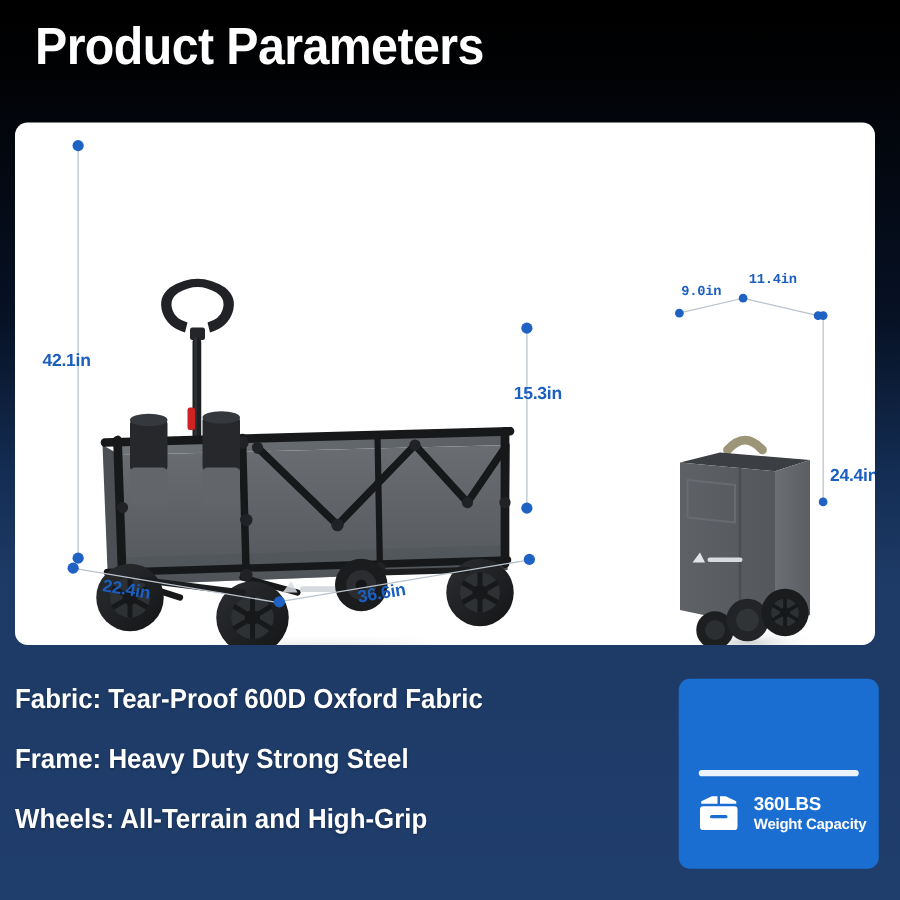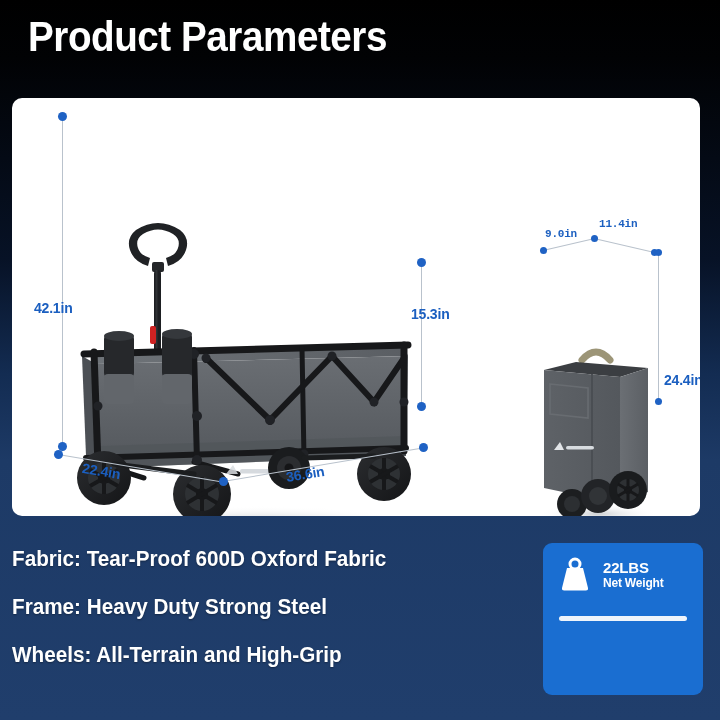--- a/index.html
+++ b/index.html
@@ -200,21 +200,21 @@
         <g stroke="#1b1d1f" stroke-width="5" stroke-linecap="round">
           <path d="M40 258 L120 268"></path>
           <path d="M230 252 L300 250"></path>
         </g>
       </svg>
     </div>
 
     <div class="dim-line v" style="left:50px;top:18px;height:330px;"></div>
     <div class="dot" style="left:46px;top:14px;"></div>
     <div class="dot" style="left:46px;top:344px;"></div>
-    <div class="dim-label" style="left:22px;top:182px;margin-top:20px;">42.1in</div>
+    <div class="dim-label" style="left:22px;top:182px;">42.1in</div>
 
     <div class="dim-line v" style="left:409px;top:164px;height:144px;"></div>
     <div class="dot" style="left:405px;top:160px;"></div>
     <div class="dot" style="left:405px;top:304px;"></div>
     <div class="dim-label" style="left:399px;top:208px;">15.3in</div>
 
     <div class="dim-line h" style="left:46px;top:356px;width:168px;transform:rotate(9.5deg);transform-origin:left center;"></div>
     <div class="dim-line h" style="left:211px;top:383px;width:204px;transform:rotate(-9.5deg);transform-origin:left center;"></div>
     <div class="dot" style="left:42px;top:352px;"></div>
     <div class="dot" style="left:207px;top:379px;"></div>
@@ -292,31 +292,32 @@
   </div>
 
   <div class="specs">
     <div class="spec">Fabric: Tear-Proof 600D Oxford Fabric</div>
     <div class="spec">Frame: Heavy Duty Strong Steel</div>
     <div class="spec">Wheels: All-Terrain and High-Grip</div>
   </div>
 
   <div class="card">
 
-    <div class="stat" style="left:10px;top:14px;">
+
+    <div class="divider"></div>
+
+    <div class="stat" style="left:10px;top:92px;">
       <div class="ico">
-        <svg width="36" height="36" viewBox="0 0 36 36">
-          <circle cx="18" cy="7" r="5" fill="none" stroke="#fff" stroke-width="3"></circle>
-          <circle cx="18" cy="7" r="2" fill="#1a6ed1"></circle>
-          <path d="M10 11 h16 l5 20 q0.4 2.5 -2.2 2.5 h-21.6 q-2.6 0 -2.2 -2.5 z" fill="#fff"></path>
+        <svg width="36" height="32" viewBox="0 0 36 32">
+          <path d="M4 8 h13 v-6 l-4.5 0 l-8.5 4 z" fill="#fff"></path>
+          <path d="M32 8 h-13 v-6 l4.5 0 l8.5 4 z" fill="#fff"></path>
+          <rect x="3" y="10" width="30" height="19" rx="2.5" fill="#fff"></rect>
+          <rect x="11" y="17" width="14" height="2.6" rx="1.3" fill="#1a6ed1"></rect>
         </svg>
       </div>
       <div class="txt">
-        <div class="big">22LBS</div>
-        <div class="sub">Net Weight</div>
+        <div class="big">360LBS</div>
+        <div class="sub">Weight Capacity</div>
       </div>
     </div>
-
-    <div class="divider"></div>
-
   </div>
 
 </div>
 
 </body></html>

